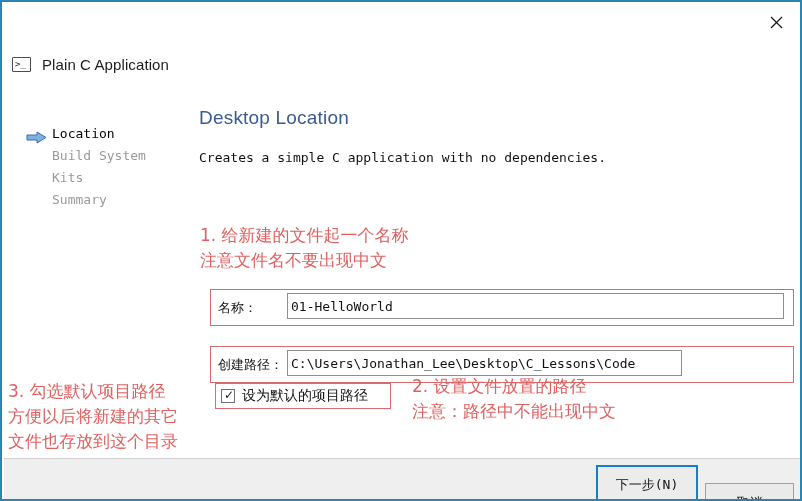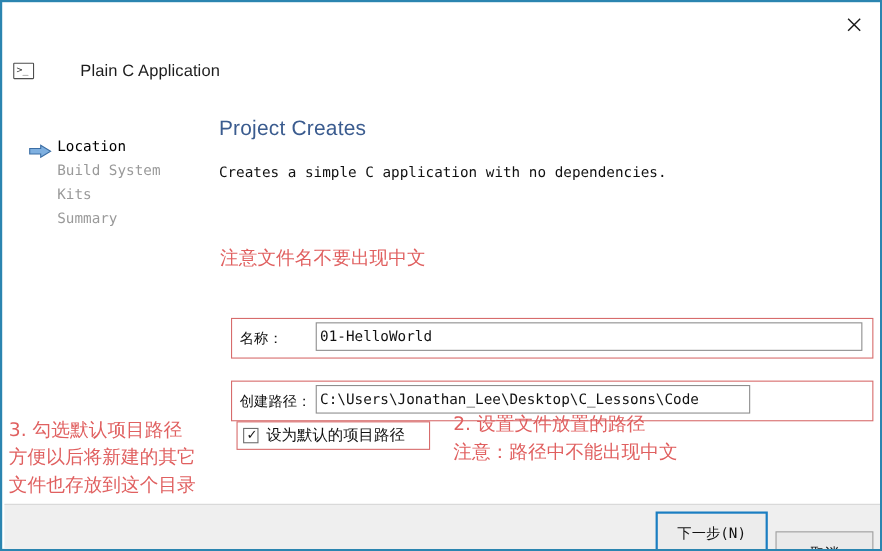--- a/index.html
+++ b/index.html
@@ -72,21 +72,20 @@
     font-family: "DejaVu Sans Mono", monospace;
     font-size: 9px;
     line-height: 13px;
     color: #2b2b2b;
   }
   #app-title {
     font-size: 15px;
     color: #1d1d1d;
     letter-spacing: 0.1px;
     white-space: nowrap;
-    margin-left: 31px;
   }
 
   
   #sidebar {
     position: absolute;
     left: 24px;
     top: 124px;
     width: 150px;
   }
   .side-item {
@@ -301,24 +300,25 @@
       <span>Build System</span>
     </div>
     <div class="side-item inactive">
       <span>Kits</span>
     </div>
     <div class="side-item inactive">
       <span>Summary</span>
     </div>
   </div>
 
-  <div id="pane-title">Project Creates</div>
+  <div id="pane-title">Desktop Location</div>
   <div id="pane-desc">Creates a simple C application with no dependencies.</div>
 
   <div class="annot" id="annot-1">
+    <div>1. 给新建的文件起一个名称</div>
     <div>注意文件名不要出现中文</div>
   </div>
 
   <div class="annot-box" id="box-name"></div>
   <div class="field-label" id="label-name">名称：</div>
   <div class="text-input" id="input-name">
     <span>01-HelloWorld</span>
   </div>
 
   <div class="annot-box" id="box-path"></div>

